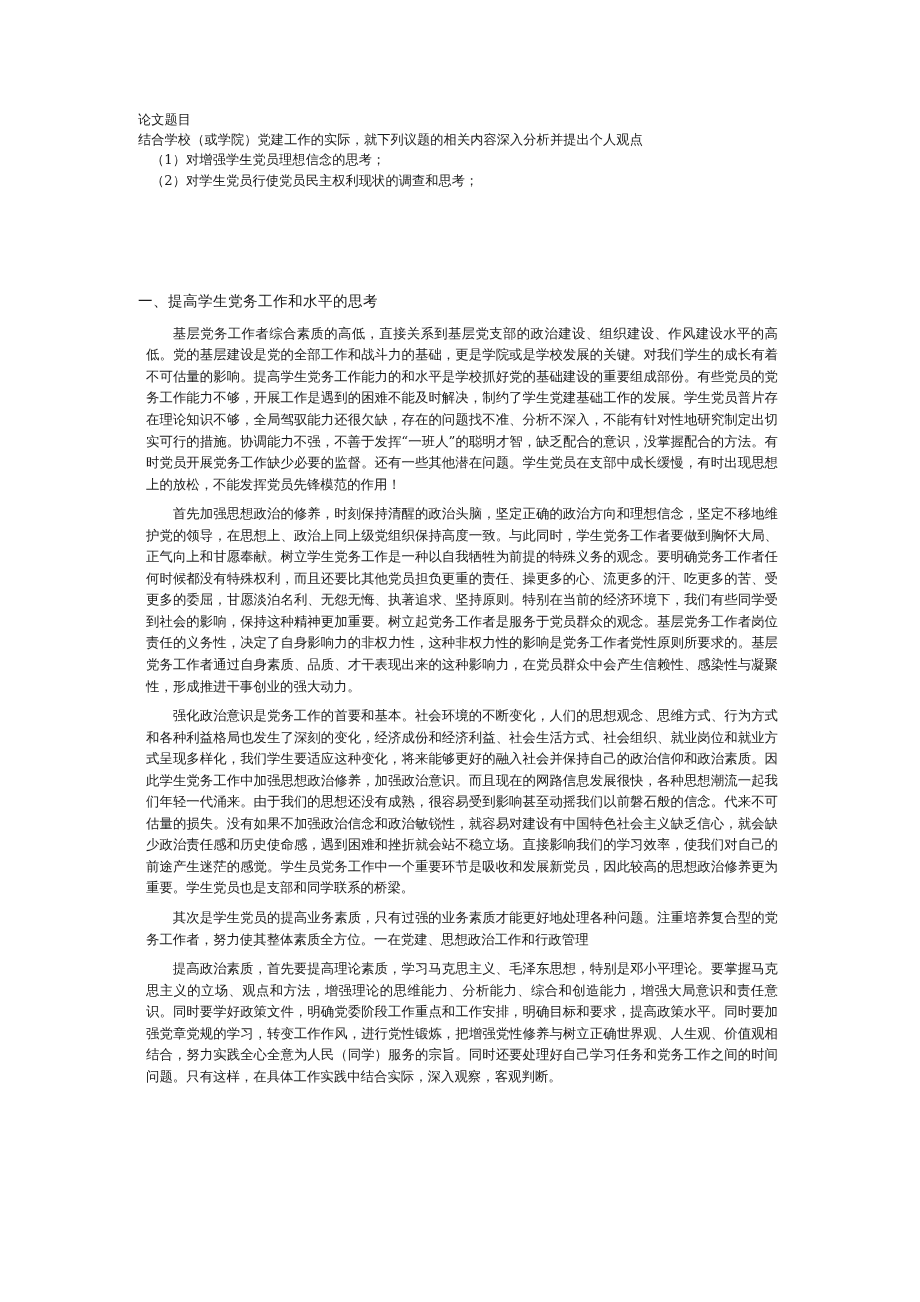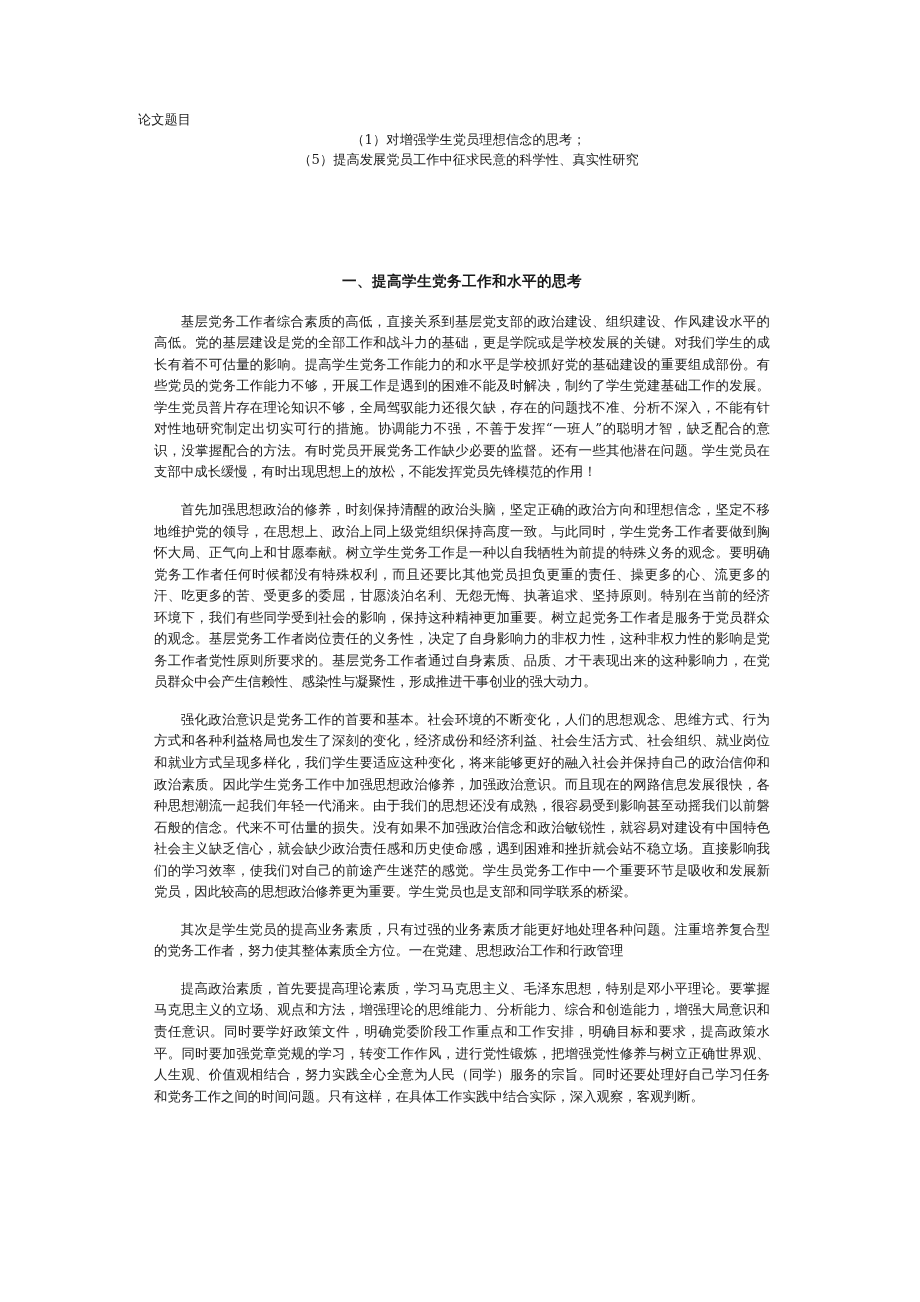--- a/index.html
+++ b/index.html
@@ -34,66 +34,65 @@
     line-height: 20.2px;
   }
   .header-line {
     white-space: nowrap;
     letter-spacing: 0.1px;
   }
   .topic-list {
     list-style: none;
     margin: 0;
     padding: 0;
-    text-align: center;
   }
   .topic-item {
     white-space: nowrap;
     text-indent: 13px;
     letter-spacing: 0.1px;
   }
 
   
   .section-title {
     margin: 0;
     font-size: 14.6px;
-    font-weight: bold;
-    text-align: center;
+    font-weight: normal;
     line-height: 22px;
     letter-spacing: 0.4px;
   }
   .title-gap {
     height: 99px;
   }
   .after-title-gap {
     height: 3px;
   }
 
   
   .body-para {
-    margin: 16px;
+    margin: 8px;
     font-size: 13.4px;
     line-height: 21.55px;
     text-align: justify;
     text-justify: inter-ideograph;
     text-indent: 2em;
     letter-spacing: 0.02px;
   }
 </style>
 </head>
 <body>
 
 <div class="page">
   <div class="content">
 
     <div class="header-block">
       <div class="header-line">论文题目</div>
+      <div class="header-line">结合学校（或学院）党建工作的实际，就下列议题的相关内容深入分析并提出个人观点</div>
       <div class="topic-list">
         <div class="topic-item">（1）对增强学生党员理想信念的思考；</div>
-        <div class="topic-item">（5）提高发展党员工作中征求民意的科学性、真实性研究</div>
+        <div class="topic-item">（2）对学生党员行使党员民主权利现状的调查和思考；</div>
       </div>
     </div>
 
     <div class="title-gap"></div>
 
     <h1 class="section-title">一、提高学生党务工作和水平的思考</h1>
 
     <div class="after-title-gap"></div>
 
     <p class="body-para">基层党务工作者综合素质的高低，直接关系到基层党支部的政治建设、组织建设、作风建设水平的高低。党的基层建设是党的全部工作和战斗力的基础，更是学院或是学校发展的关键。对我们学生的成长有着不可估量的影响。提高学生党务工作能力的和水平是学校抓好党的基础建设的重要组成部份。有些党员的党务工作能力不够，开展工作是遇到的困难不能及时解决，制约了学生党建基础工作的发展。学生党员普片存在理论知识不够，全局驾驭能力还很欠缺，存在的问题找不准、分析不深入，不能有针对性地研究制定出切实可行的措施。协调能力不强，不善于发挥“一班人”的聪明才智，缺乏配合的意识，没掌握配合的方法。有时党员开展党务工作缺少必要的监督。还有一些其他潜在问题。学生党员在支部中成长缓慢，有时出现思想上的放松，不能发挥党员先锋模范的作用！</p>

